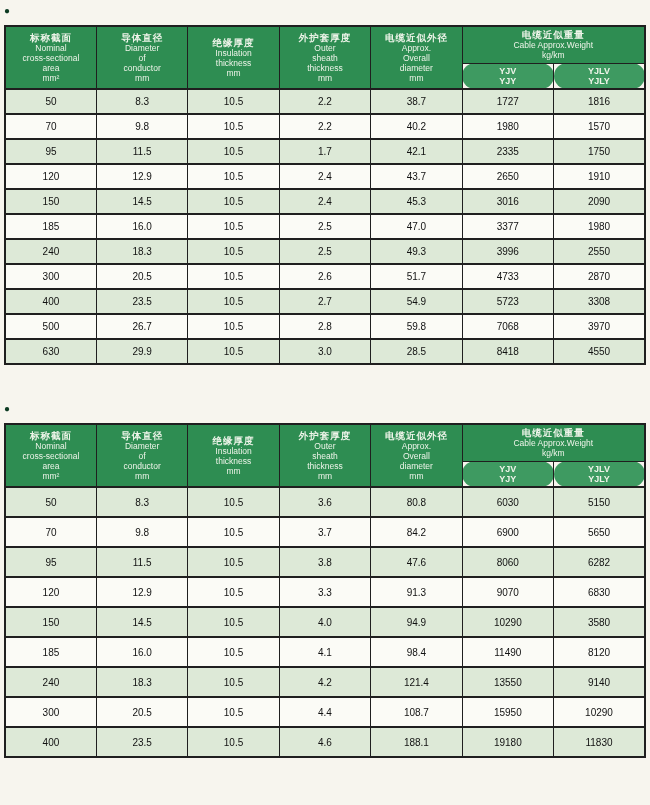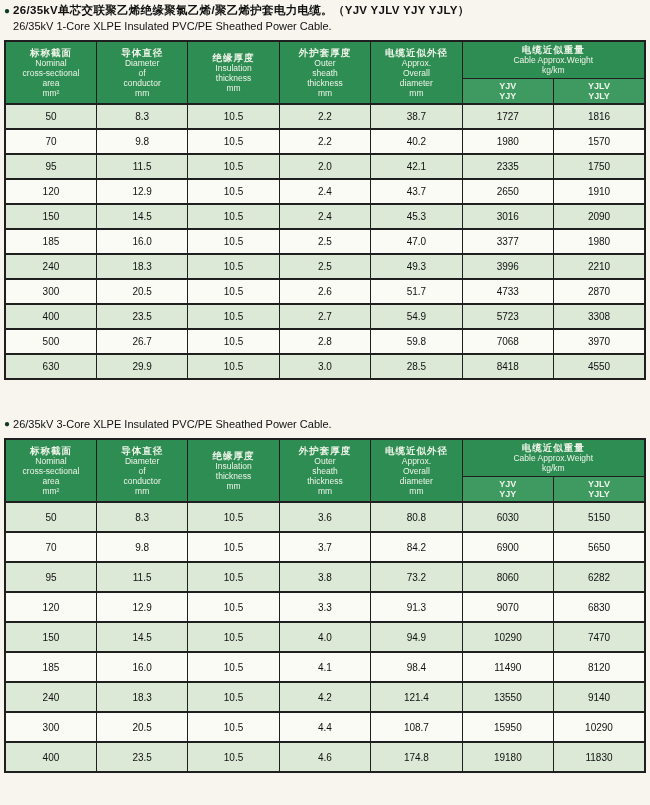--- a/index.html
+++ b/index.html
@@ -47,20 +47,21 @@
     color: var(--header-text);
     font-weight: normal;
     padding: 2px 1px;
   }
   .cable-table thead tr.subhead th {
     background: var(--header-green-light);
     height: 26px;
     font-size: 9px;
     line-height: 10px;
     font-weight: bold;
+    border-radius: 13px;
   }
   .h-zh { display: block; font-size: 9.5px; font-weight: bold; line-height: 11px; letter-spacing: 1px; }
   .h-en { display: block; font-size: 8.5px; line-height: 10px; white-space: pre-line; }
   .h-unit { display: block; font-size: 8.5px; line-height: 10px; }
   th.group { height: 37px; }
   .pre { white-space: pre-line; }
 
   .cable-table tbody td {
     font-size: 10px;
     border-top-width: 2px;
@@ -71,24 +72,20 @@
   table.t2 tbody tr { height: 30px; }
 </style>
 </head>
 <body>
 
 <div class="page">
 
   <section class="sec-1">
     <div class="sec-title">
       <span class="bullet">●</span>
-      <div>
-        <div class="t-zh">26/35kV单芯交联聚乙烯绝缘聚氯乙烯/聚乙烯护套电力电缆。（YJV YJLV YJY YJLY）</div>
-        <div class="t-en">26/35kV 1-Core XLPE Insulated PVC/PE Sheathed Power Cable.</div>
-      </div>
     </div>
 
     <table class="cable-table t1">
       <colgroup>
         <col>
           <col>
           <col>
           <col>
           <col>
           <col>
@@ -159,21 +156,21 @@
             <td>10.5</td>
             <td>2.2</td>
             <td>40.2</td>
             <td>1980</td>
             <td>1570</td>
           </tr>
           <tr>
             <td>95</td>
             <td>11.5</td>
             <td>10.5</td>
-            <td>2.0</td>
+            <td>1.7</td>
             <td>42.1</td>
             <td>2335</td>
             <td>1750</td>
           </tr>
           <tr>
             <td>120</td>
             <td>12.9</td>
             <td>10.5</td>
             <td>2.4</td>
             <td>43.7</td>
@@ -198,21 +195,21 @@
             <td>3377</td>
             <td>1980</td>
           </tr>
           <tr>
             <td>240</td>
             <td>18.3</td>
             <td>10.5</td>
             <td>2.5</td>
             <td>49.3</td>
             <td>3996</td>
-            <td>2210</td>
+            <td>2550</td>
           </tr>
           <tr>
             <td>300</td>
             <td>20.5</td>
             <td>10.5</td>
             <td>2.6</td>
             <td>51.7</td>
             <td>4733</td>
             <td>2870</td>
           </tr>
@@ -244,21 +241,20 @@
             <td>4550</td>
           </tr>
         </tbody>
     </table>
   </section>
 
   <section class="sec-2">
     <div class="sec-title">
       <span class="bullet">●</span>
       <div>
-        <div class="t-en">26/35kV 3-Core XLPE Insulated PVC/PE Sheathed Power Cable.</div>
       </div>
     </div>
 
     <table class="cable-table t2">
       <colgroup>
         <col>
           <col>
           <col>
           <col>
           <col>
@@ -331,41 +327,41 @@
             <td>3.7</td>
             <td>84.2</td>
             <td>6900</td>
             <td>5650</td>
           </tr>
           <tr>
             <td>95</td>
             <td>11.5</td>
             <td>10.5</td>
             <td>3.8</td>
-            <td>73.2</td>
+            <td>47.6</td>
             <td>8060</td>
             <td>6282</td>
           </tr>
           <tr>
             <td>120</td>
             <td>12.9</td>
             <td>10.5</td>
             <td>3.3</td>
             <td>91.3</td>
             <td>9070</td>
             <td>6830</td>
           </tr>
           <tr>
             <td>150</td>
             <td>14.5</td>
             <td>10.5</td>
             <td>4.0</td>
             <td>94.9</td>
             <td>10290</td>
-            <td>7470</td>
+            <td>3580</td>
           </tr>
           <tr>
             <td>185</td>
             <td>16.0</td>
             <td>10.5</td>
             <td>4.1</td>
             <td>98.4</td>
             <td>11490</td>
             <td>8120</td>
           </tr>
@@ -385,21 +381,21 @@
             <td>4.4</td>
             <td>108.7</td>
             <td>15950</td>
             <td>10290</td>
           </tr>
           <tr>
             <td>400</td>
             <td>23.5</td>
             <td>10.5</td>
             <td>4.6</td>
-            <td>174.8</td>
+            <td>188.1</td>
             <td>19180</td>
             <td>11830</td>
           </tr>
         </tbody>
     </table>
   </section>
 
 </div>
 
 </body></html>

